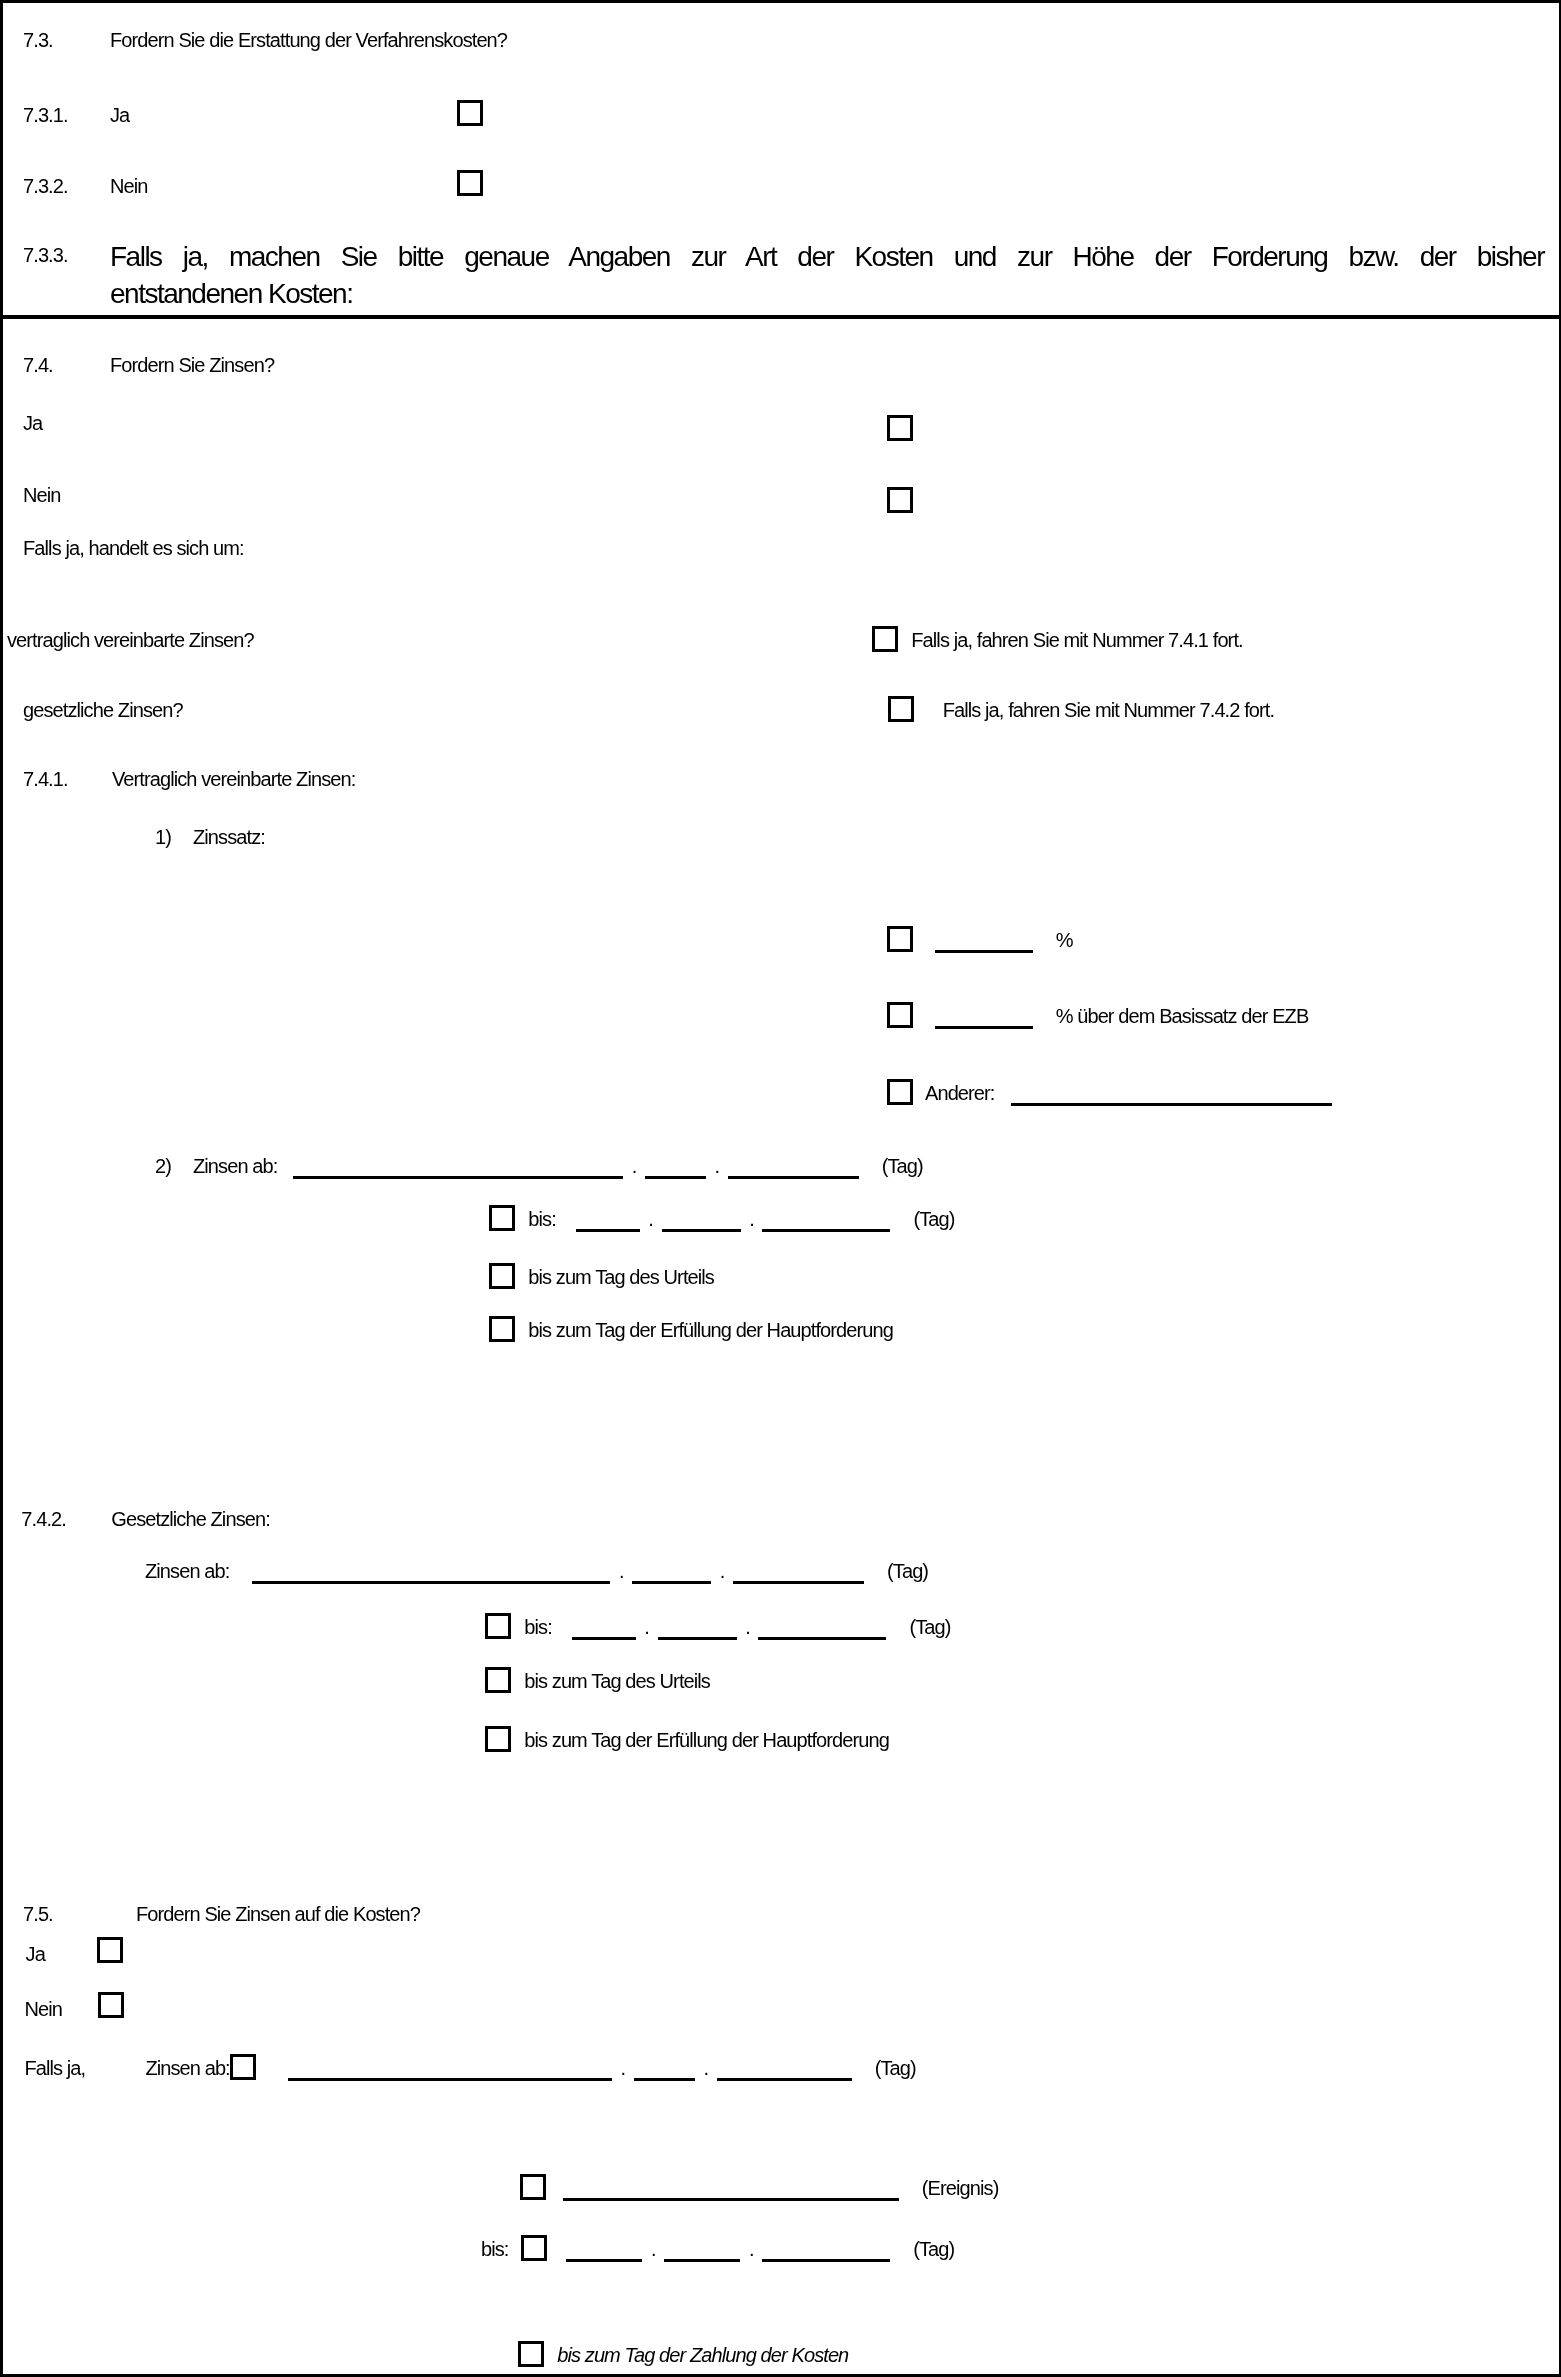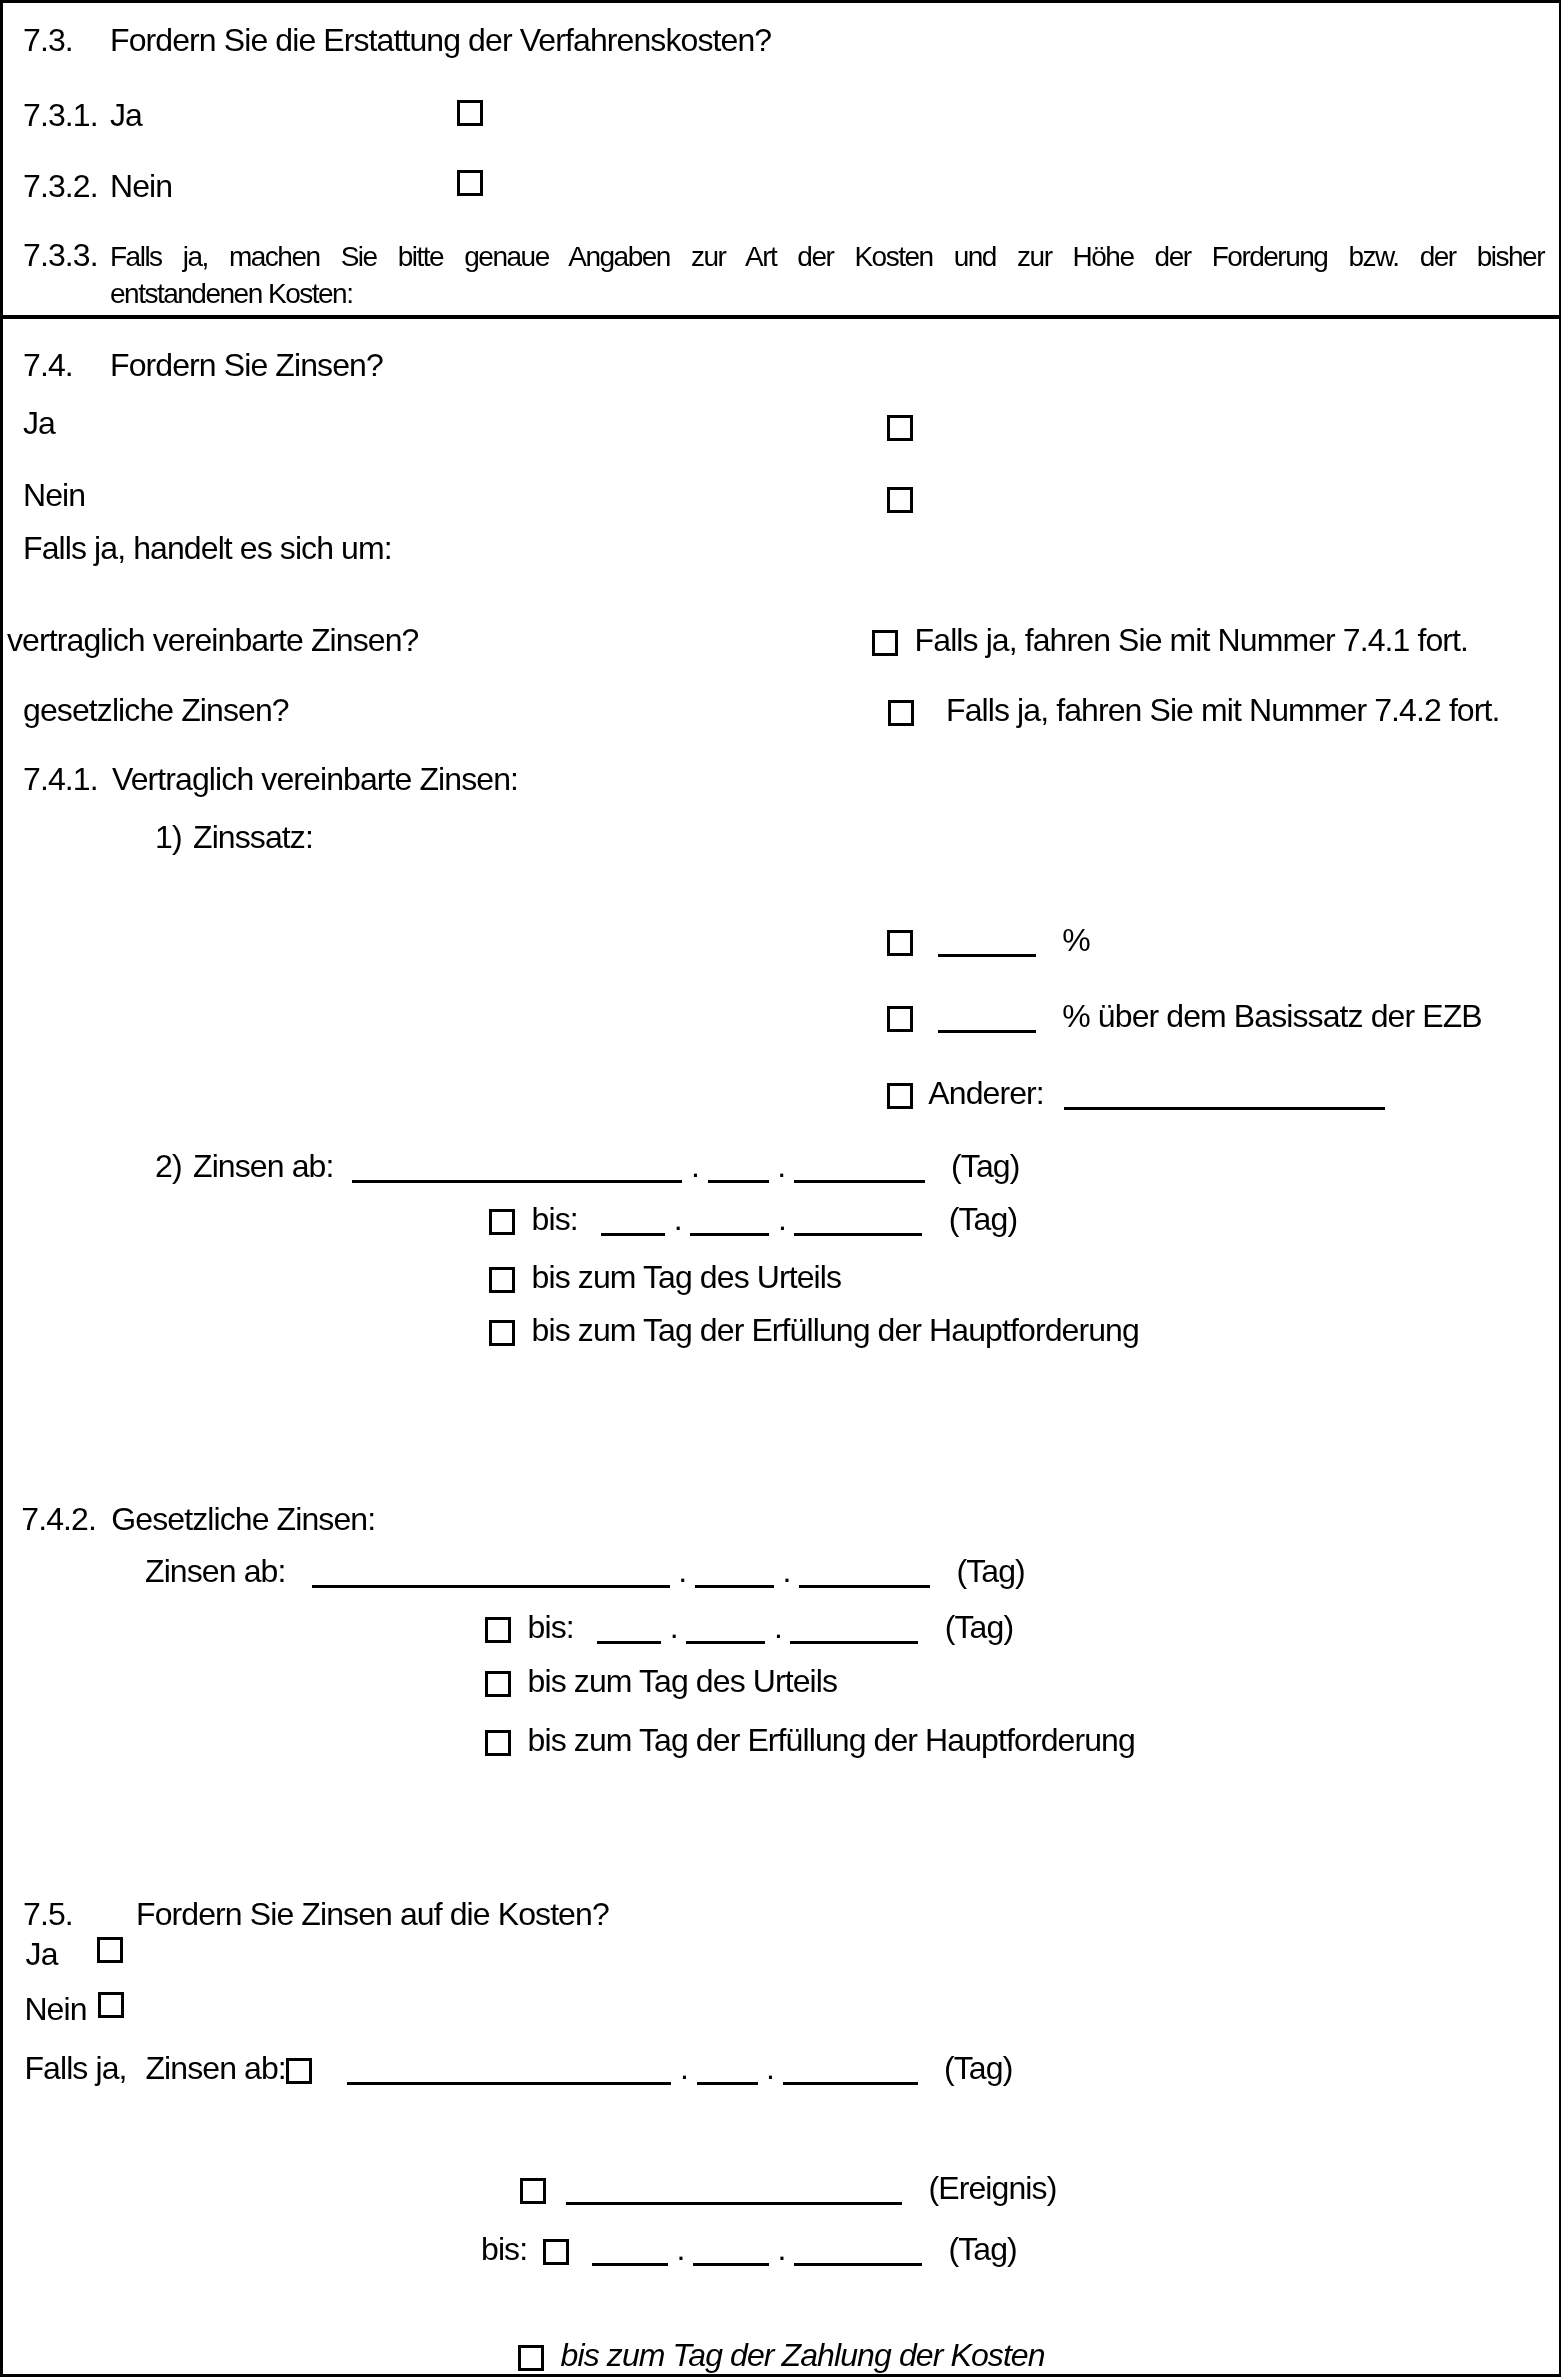--- a/index.html
+++ b/index.html
@@ -8,21 +8,21 @@
     width:1562px; height:2377px;
     background:#ffffff;
     border:3.7px solid #000;
     box-sizing:border-box;
     overflow:hidden;
     font-family:"Liberation Sans", sans-serif;
     color:#000;
   }
   .row {
     position:absolute;
-    font-size:32px;
+    font-size:20px;
     line-height:34px;
     letter-spacing:-0.9px;
     white-space:nowrap;
   }
   .lbl { position:absolute; white-space:nowrap; }
   .grp { position:absolute; white-space:nowrap; }
   .cb {
     display:inline-block;
     width:20px; height:20px;
     border:3.7px solid #000;

